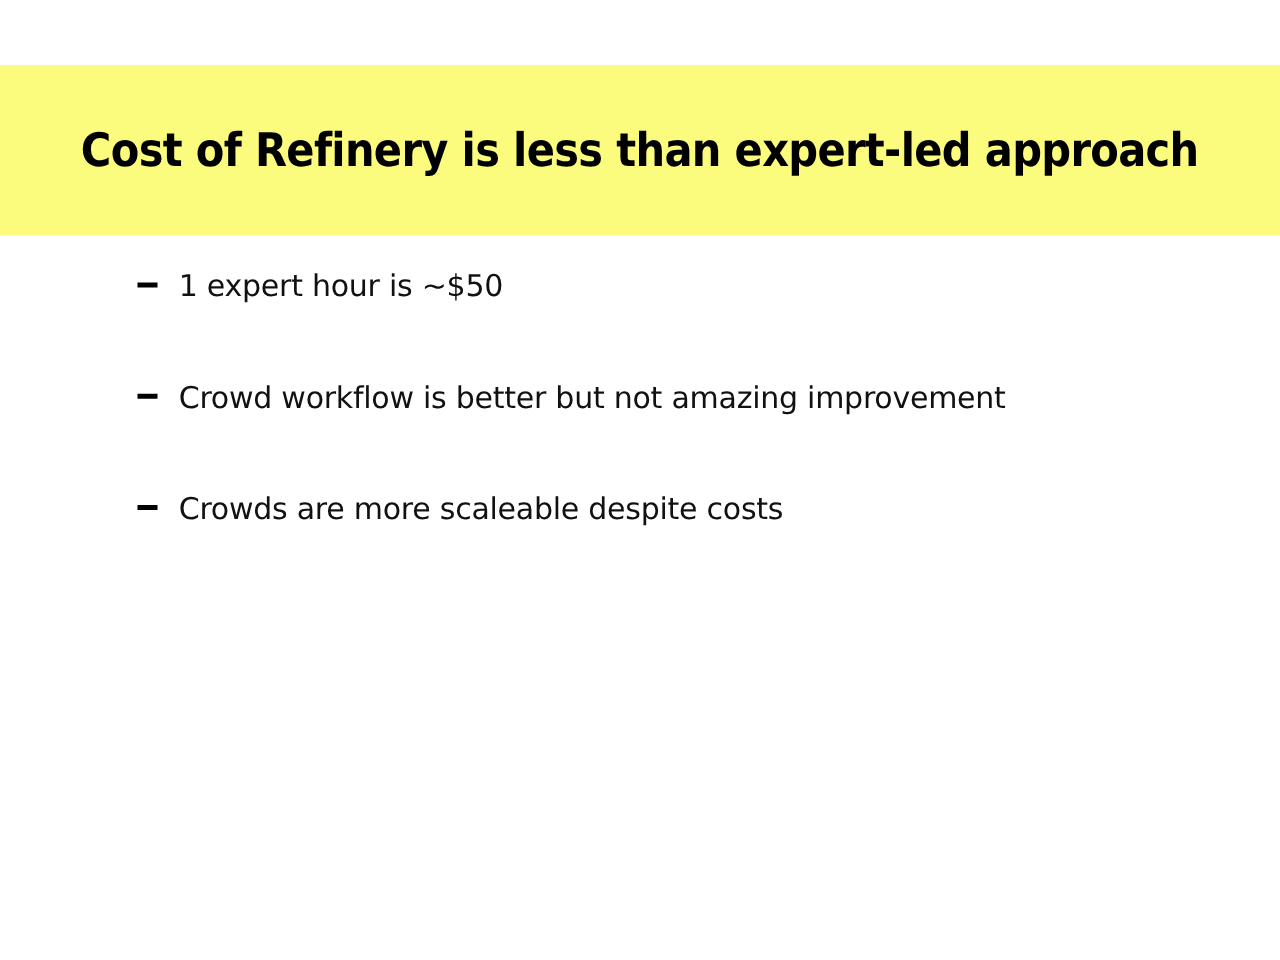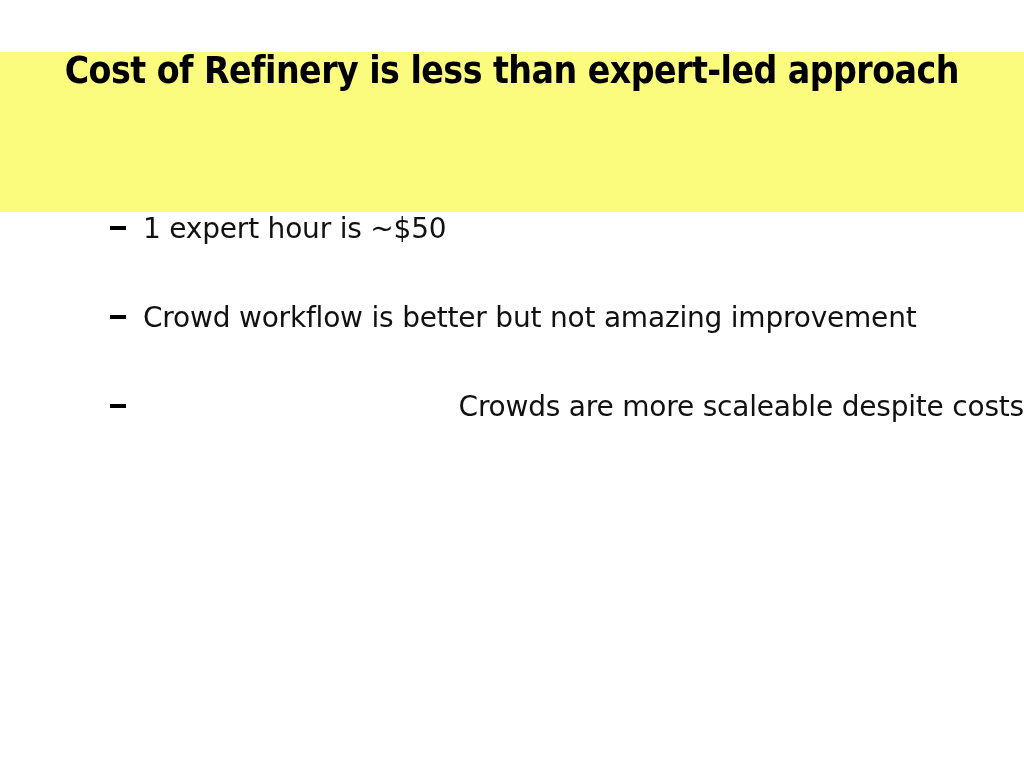--- a/index.html
+++ b/index.html
@@ -21,24 +21,24 @@
     height: 768px;
     background: #ffffff;
   }
 
   
   #title-banner {
     position: absolute;
     left: 0;
     top: 52px;
     width: 1024px;
-    height: 160px;
+    height: 136px;
     background: #fbfb7e;
     display: flex;
-    align-items: flex-start;
+    align-items: center;
     justify-content: center;
   }
 
   #title-text {
     font-family: "DejaVu Sans", sans-serif;
     font-size: 37px;
     font-weight: bold;
     color: #000000;
     letter-spacing: -0.6px;
     line-height: 1;
@@ -56,35 +56,34 @@
   }
 
   .bullet-row {
     position: relative;
     padding-left: 143px;
     margin-bottom: 44px;
     min-height: 45px;
   }
   .bullet-row:last-child {
     margin-bottom: 0;
-    text-align: right;
   }
 
   .bullet-marker {
     position: absolute;
     left: 110px;
     top: 19px;
     width: 16px;
     height: 4px;
     background: #000000;
   }
 
   .bullet-text {
     font-family: "DejaVu Sans", sans-serif;
-    font-size: 28px;
+    font-size: 24px;
     font-weight: 400;
     color: #111111;
     line-height: 44px;
     letter-spacing: -0.2px;
     transform: scaleX(0.955);
     transform-origin: left center;
     white-space: pre-line;
   }
 </style>
 </head>

